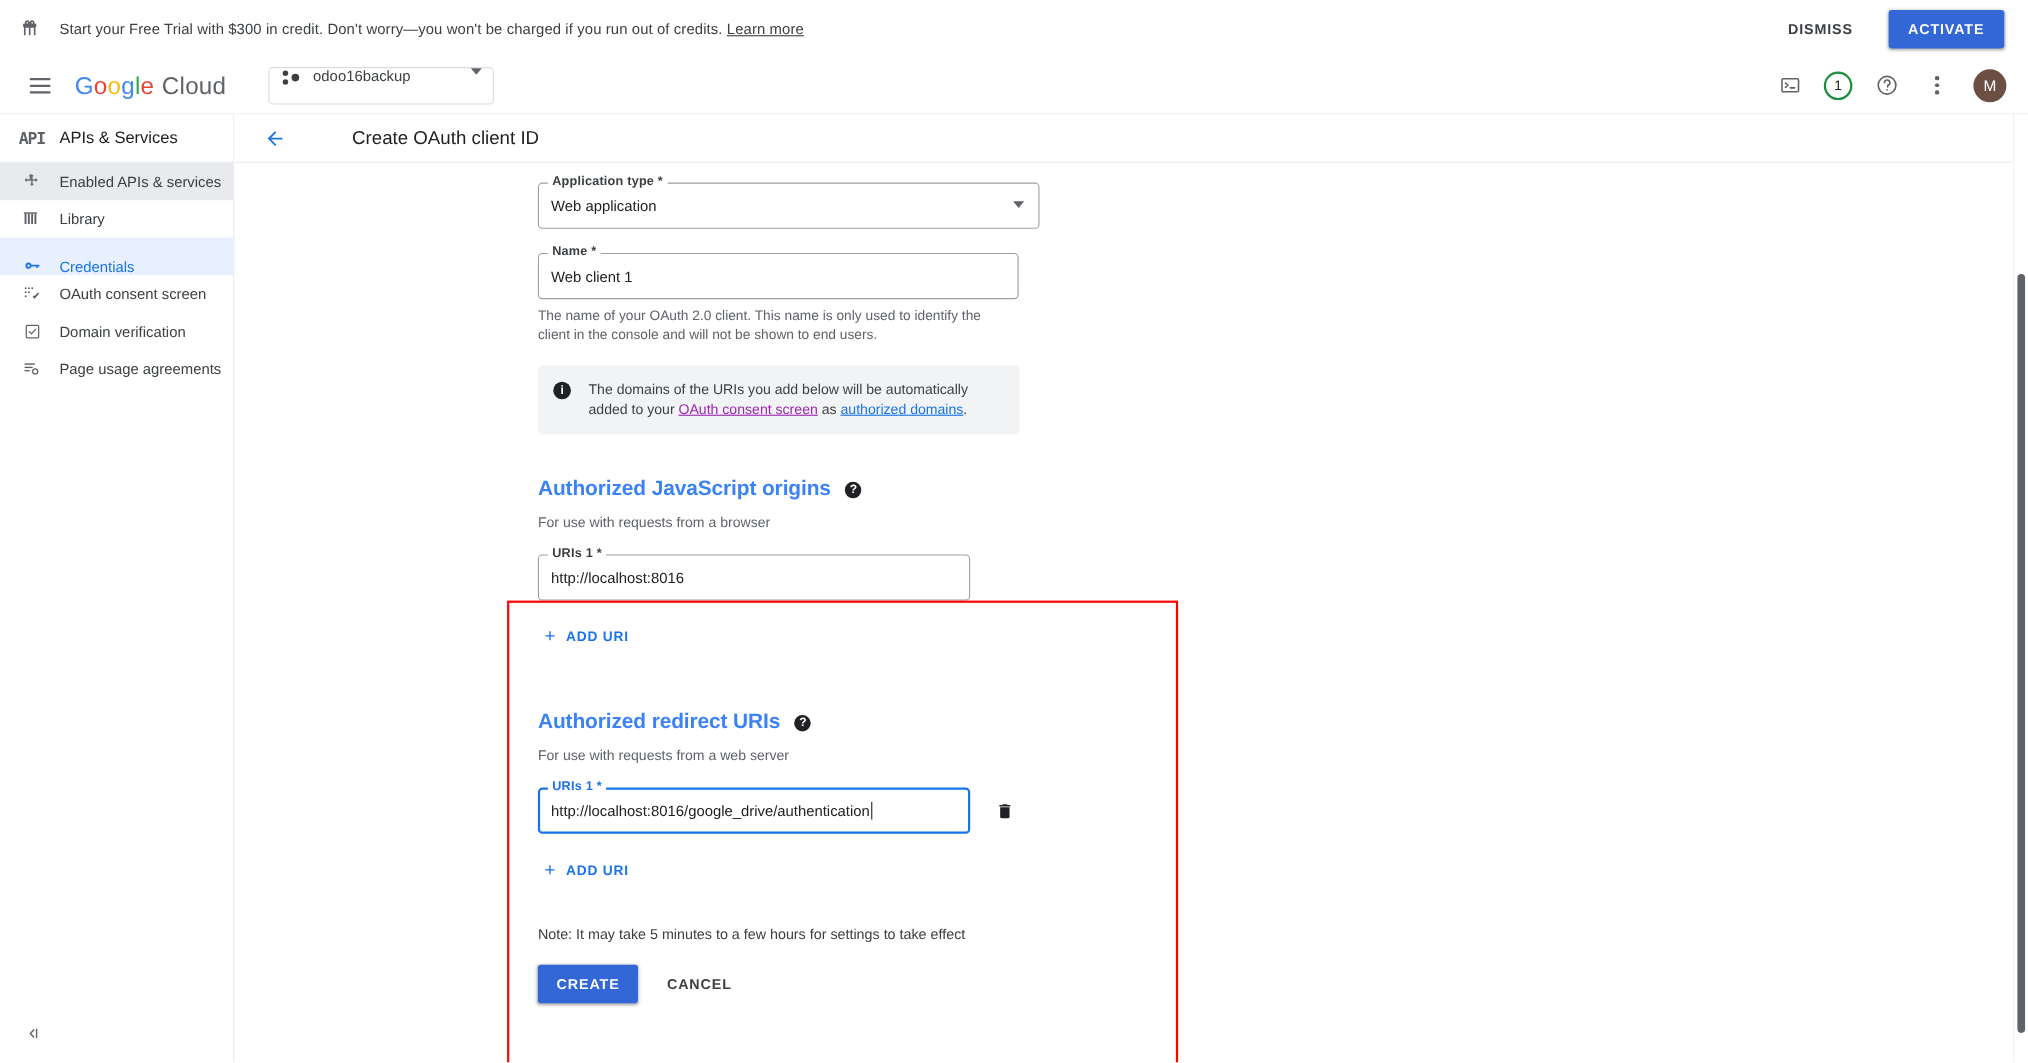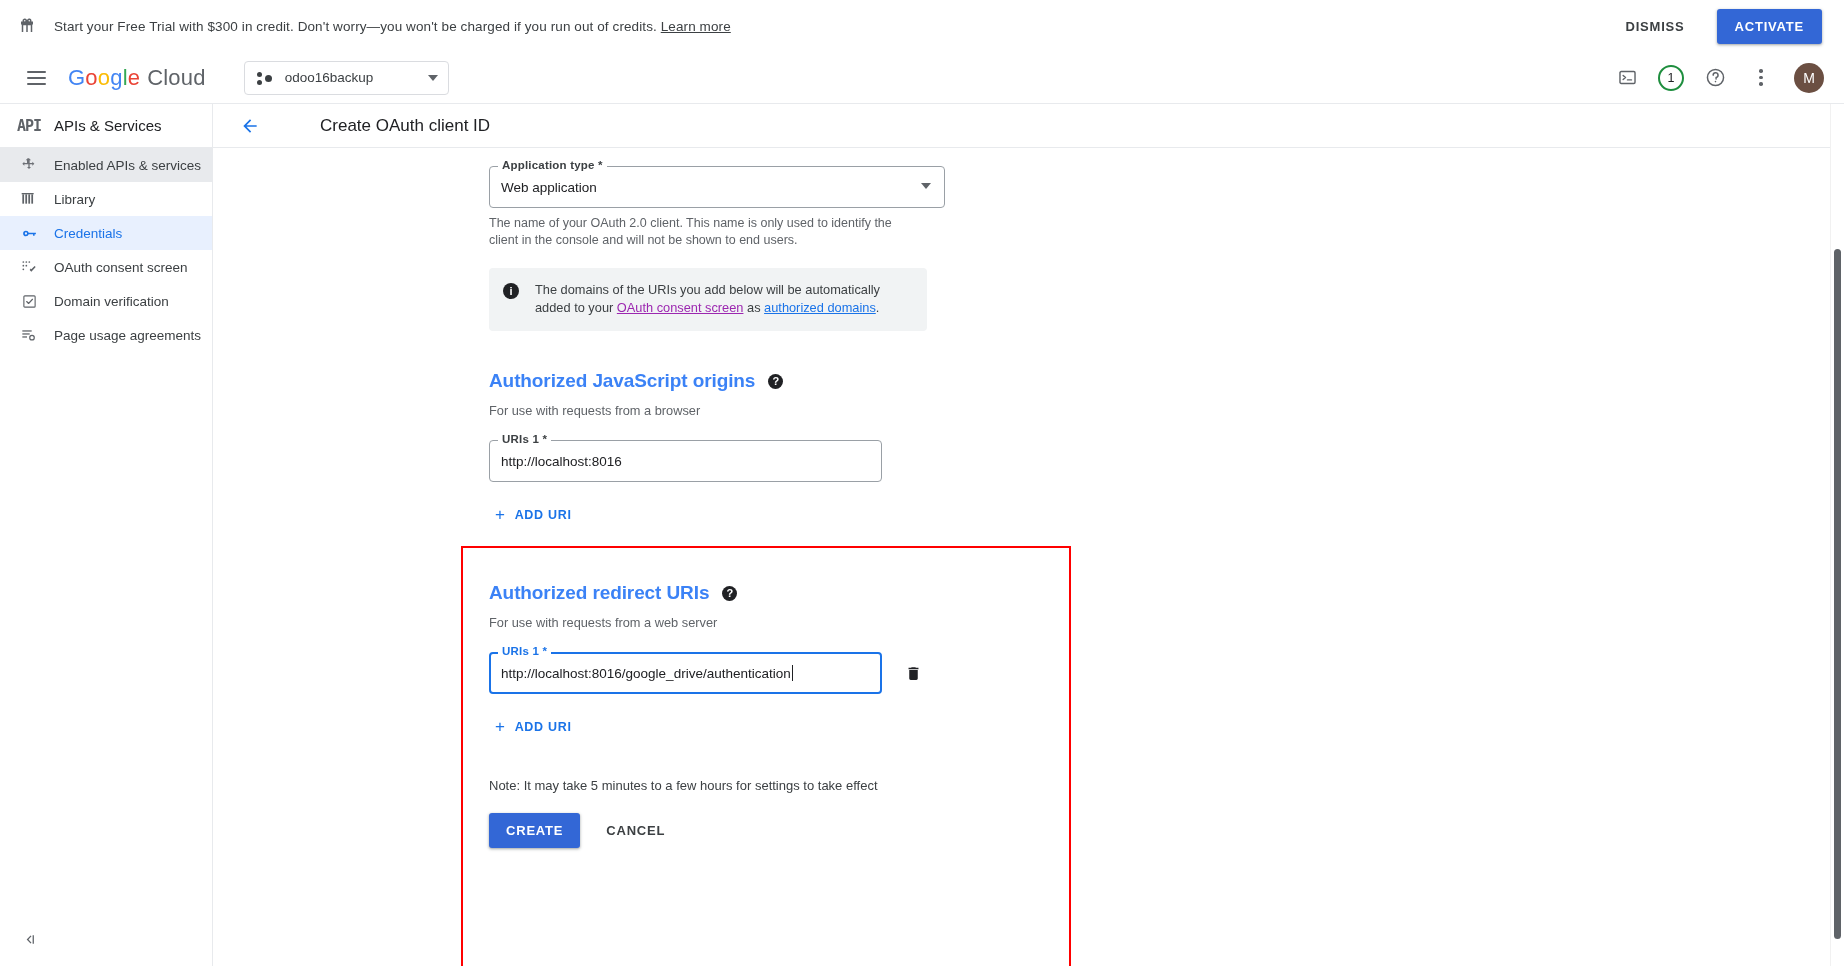--- a/index.html
+++ b/index.html
@@ -51,21 +51,21 @@
   }
   .hamburger { width: 40px; height: 40px; display:flex; flex-direction:column; justify-content:center; align-items:center; gap:4px; cursor:pointer; margin-left:2px;}
   .hamburger span { display:block; width:19px; height:2px; background:#5f6368; border-radius:1px;}
   .gcloud-logo { margin-left: 12px; font-size: 22px; letter-spacing: .2px; display:flex; align-items:center; white-space:nowrap;}
   .gcloud-logo .cloud { color:#5f6368; margin-left:7px; font-weight:400;}
   .g-b { color:#4285F4; } .g-r { color:#EA4335; } .g-y { color:#FBBC05; } .g-g { color:#34A853; }
 
   .project-picker {
     margin-left: 38px; height: 34px; min-width: 205px;
     border: 1px solid #dadce0; border-radius: 4px;
-    display:flex; align-items:center; padding: 0 10px 0 12px;
+    display:flex; align-items:flex-start; padding: 0 10px 0 12px;
     cursor: pointer; background:#fff;
   }
   .proj-icon { width:16px; height:16px; position:relative; flex:0 0 16px;}
   .proj-icon i { position:absolute; background:#3c4043; border-radius:50%; display:block;}
   .proj-icon i:nth-child(1){ width:5px;height:5px; left:0; top:2px;}
   .proj-icon i:nth-child(2){ width:5px;height:5px; left:0; top:10px;}
   .proj-icon i:nth-child(3){ width:7px;height:7px; left:8px; top:5px;}
   .proj-name { margin-left:12px; font-size:13.5px; color:#3c4043; flex:1; }
   .caret-down {
     width:0;height:0;border-left:5px solid transparent;border-right:5px solid transparent;
@@ -117,21 +117,21 @@
   }
   .side-head-title { font-size:15px; color:#202124; margin-left:6px; }
   .side-items { padding-top: 0; }
   .side-item {
     height: 34px; display:flex; align-items:center; cursor:pointer;
     font-size:13.5px; color:#3c4043; padding-left: 10px;
   }
   .side-item .si-icon { width:38px; display:flex; justify-content:center; align-items:center; color:#5f6368; }
   .side-item .si-label { margin-left: 6px; }
   .side-item.active-grey { background:#e8eaed; }
-  .side-item.active-blue { background:#e8f0fe; }
+  .side-item.active-blue { background:#e8f0fe;align-items:flex-end; }
   .side-item.active-blue .si-label { color:#1a73e8; font-weight:500;}
   .side-item.active-blue .si-icon { color:#1a73e8; }
   .collapse-btn {
     position:absolute; left: 10px; bottom: 12px; width:38px; height:30px;
     display:flex; align-items:center; justify-content:center; cursor:pointer; color:#5f6368;
   }
 
   
   .content { flex:1; position:relative; display:flex; flex-direction:column; min-width:0;}
   .page-head {
@@ -395,20 +395,25 @@
 
       <div class="form-col">
 
         <div class="mfield" style="width:456px;">
           <span class="box"></span>
           <span class="legend">Application type *</span>
           <span class="value">Web application</span>
           <span class="dd-arrow"></span>
         </div>
 
+        <div class="mfield" style="width:437px; margin-top:22px;">
+          <span class="box"></span>
+          <span class="legend">Name *</span>
+          <span class="value">Web client 1</span>
+        </div>
         <div class="helper-text">The name of your OAuth 2.0 client. This name is only used to identify the client in the console and will not be shown to end users.</div>
 
         <div class="info-box">
           <span class="info-ico">i</span>
           <div class="info-text"><span>The domains of the URIs you add below will be automatically added to your </span><a class="link-purple" href="#">OAuth consent screen</a><span> as </span><a class="link-blue" href="#">authorized domains</a><span>.</span></div>
         </div>
 
         <div class="sec" style="margin-top:39px;">
           <div class="sec-title-row">
             <span class="sec-title">Authorized JavaScript origins</span>

